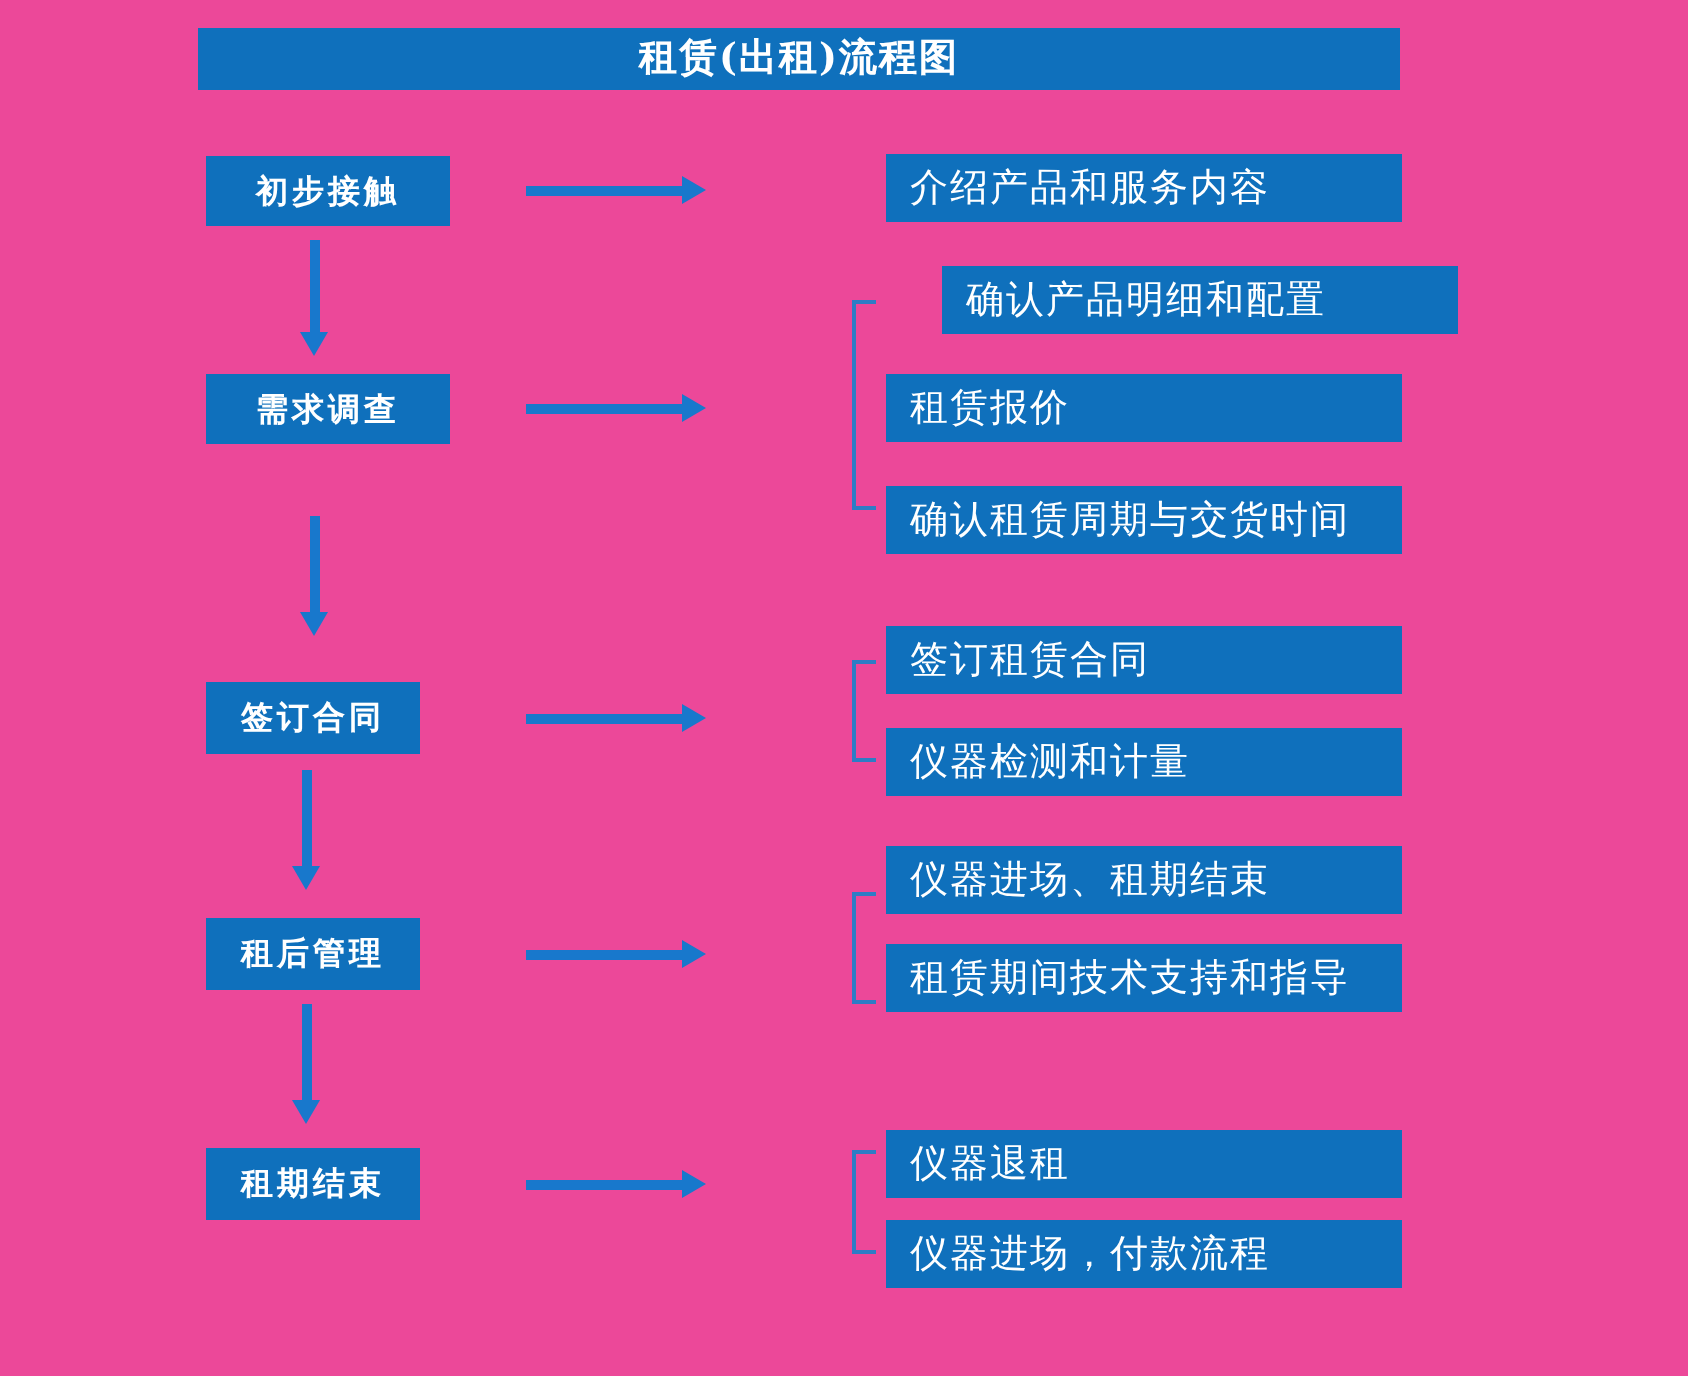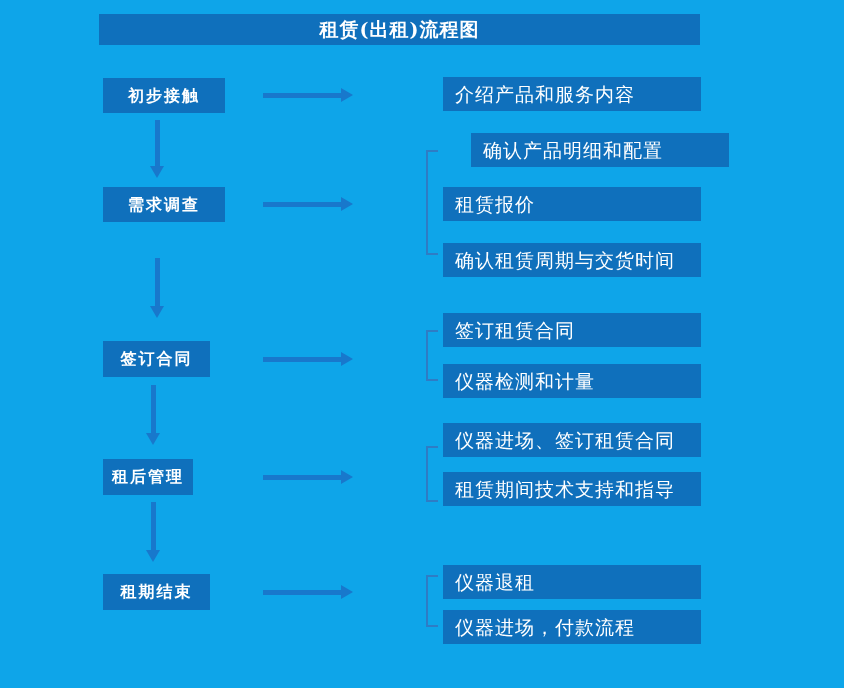--- a/index.html
+++ b/index.html
@@ -1,20 +1,20 @@
 <!DOCTYPE html>
 <html style="--box-blue: #0F70BC; --arrow-blue: #1878CC; --bracket-blue: #2E7CC5; --text-white: #FFFFFF;"><head>
 <meta charset="utf-8">
 <style>
   html, body { margin: 0; padding: 0; background: #ffffff; }
   .canvas {
     position: relative;
     width: 844px;
     height: 688px;
-    background: #0ea5e9;
+    background: #ec4899;
     font-family: "DejaVu Serif", "Liberation Serif", serif;
     overflow: hidden;
   }
   .title-bar {
     position: absolute;
     background: var(--box-blue);
     color: var(--text-white);
     font-size: 19px;
     font-weight: bold;
     text-align: center;
@@ -83,21 +83,21 @@
 </head>
 <body>
 
 <div class="canvas">
 
   <div class="title-bar" style="left:99px;top:14px;width:601px;height:31px;">租赁(出租)流程图</div>
 
   <div class="lbox" style="left:103px;top:78px;width:122px;height:35px;">初步接触</div>
   <div class="lbox" style="left:103px;top:187px;width:122px;height:35px;">需求调查</div>
   <div class="lbox" style="left:103px;top:341px;width:107px;height:36px;line-height:36px;">签订合同</div>
-  <div class="lbox" style="left:103px;top:459px;width:90px;height:36px;line-height:36px;">租后管理</div>
+  <div class="lbox" style="left:103px;top:459px;width:107px;height:36px;line-height:36px;">租后管理</div>
   <div class="lbox" style="left:103px;top:574px;width:107px;height:36px;line-height:36px;">租期结束</div>
 
   <div class="varrow" style="left:150px;top:120px;height:58px;">
     <div class="body"></div>
     <div class="head"></div>
   </div>
   <div class="varrow" style="left:150px;top:258px;height:60px;">
     <div class="body"></div>
     <div class="head"></div>
   </div>
@@ -135,18 +135,18 @@
   <div class="bracket" style="left:426px;top:330px;height:51px;"></div>
   <div class="bracket" style="left:426px;top:446px;height:56px;"></div>
   <div class="bracket" style="left:426px;top:575px;height:52px;"></div>
 
   <div class="rbox" style="left:443px;top:77px;">介绍产品和服务内容</div>
   <div class="rbox" style="left:443px;top:133px;margin-left:28px;">确认产品明细和配置</div>
   <div class="rbox" style="left:443px;top:187px;">租赁报价</div>
   <div class="rbox" style="left:443px;top:243px;">确认租赁周期与交货时间</div>
   <div class="rbox" style="left:443px;top:313px;">签订租赁合同</div>
   <div class="rbox" style="left:443px;top:364px;">仪器检测和计量</div>
-  <div class="rbox" style="left:443px;top:423px;">仪器进场、签订租赁合同</div>
+  <div class="rbox" style="left:443px;top:423px;">仪器进场、租期结束</div>
   <div class="rbox" style="left:443px;top:472px;">租赁期间技术支持和指导</div>
   <div class="rbox" style="left:443px;top:565px;">仪器退租</div>
   <div class="rbox" style="left:443px;top:610px;">仪器进场，付款流程</div>
 
 </div>
 
 </body></html>

